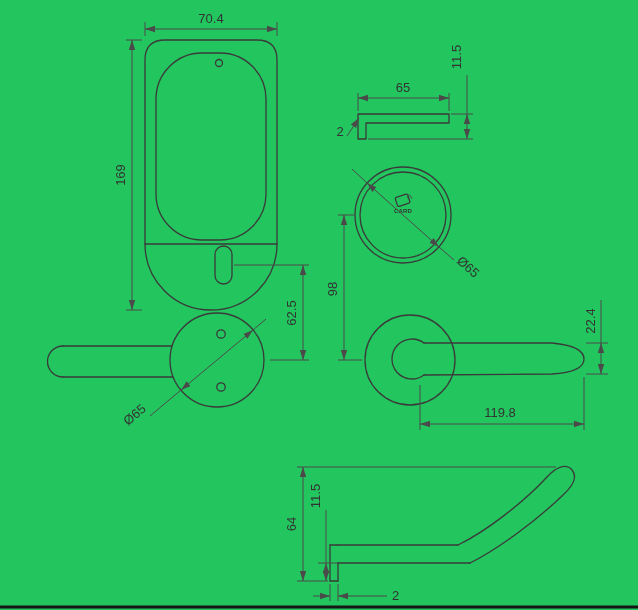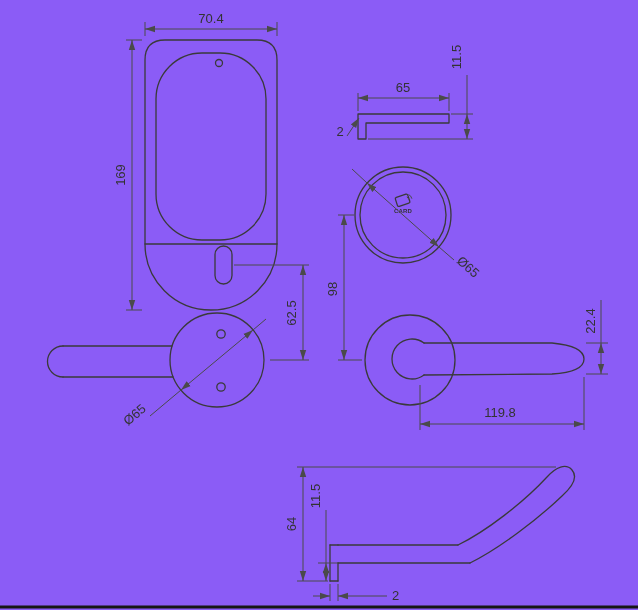--- a/index.html
+++ b/index.html
@@ -1,16 +1,16 @@
 <!DOCTYPE html>
 <html><head>
 <meta charset="utf-8">
 <style>
   html,body{margin:0;padding:0;background:#fff;}
-  .sheet{width:638px;height:610px;background:#8b5cf6;position:relative;
+  .sheet{width:638px;height:610px;background:#22c55e;position:relative;
          font-family:"Liberation Sans","DejaVu Sans",sans-serif;}
   svg{display:block;}
   .obj{fill:none;stroke:#3a3a3a;stroke-width:1.3;stroke-linejoin:round;stroke-linecap:round;}
   .thin{fill:none;stroke:#4a4a4a;stroke-width:1;}
   .dimtext{font-size:13px;fill:#333;}
   .logotext{font-size:6px;font-weight:bold;fill:#333;letter-spacing:.2px;}
   .border{stroke:#161616;stroke-width:3;}
 </style>
 </head>
 <body>

